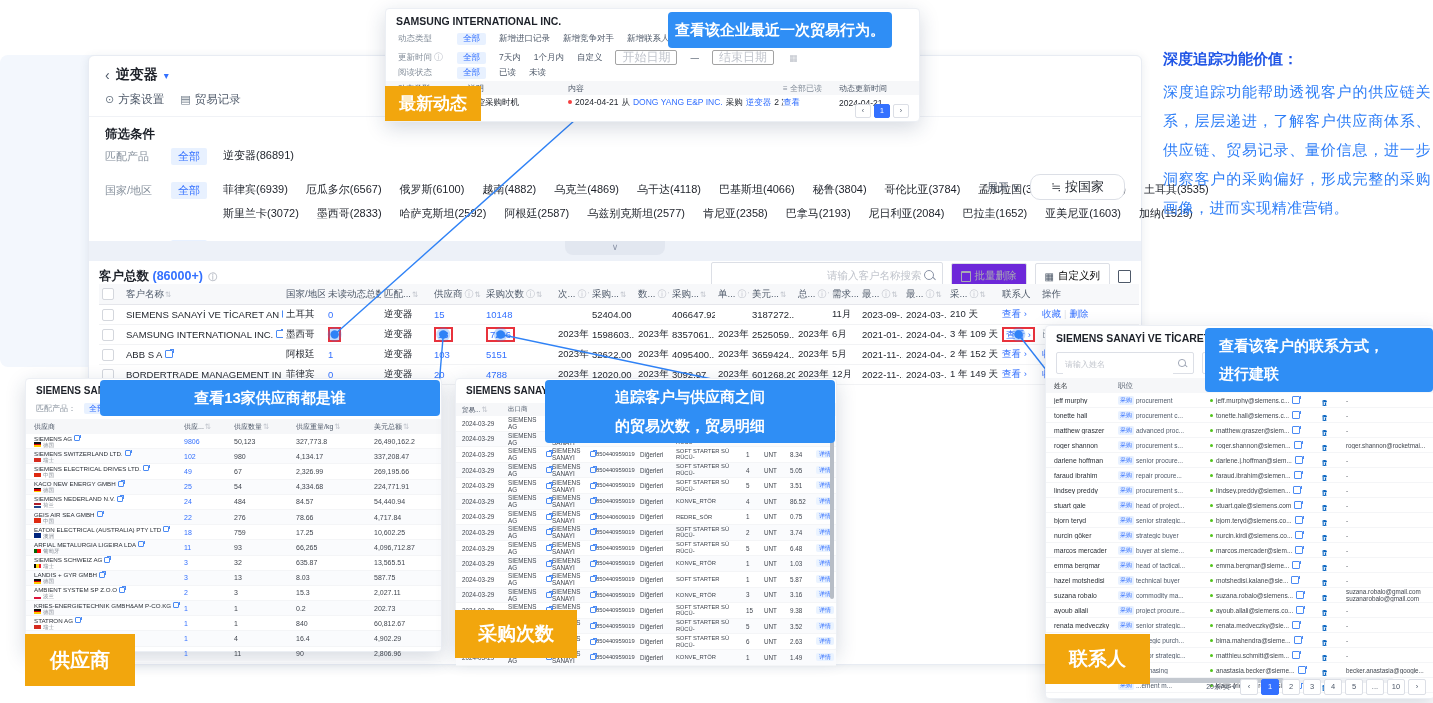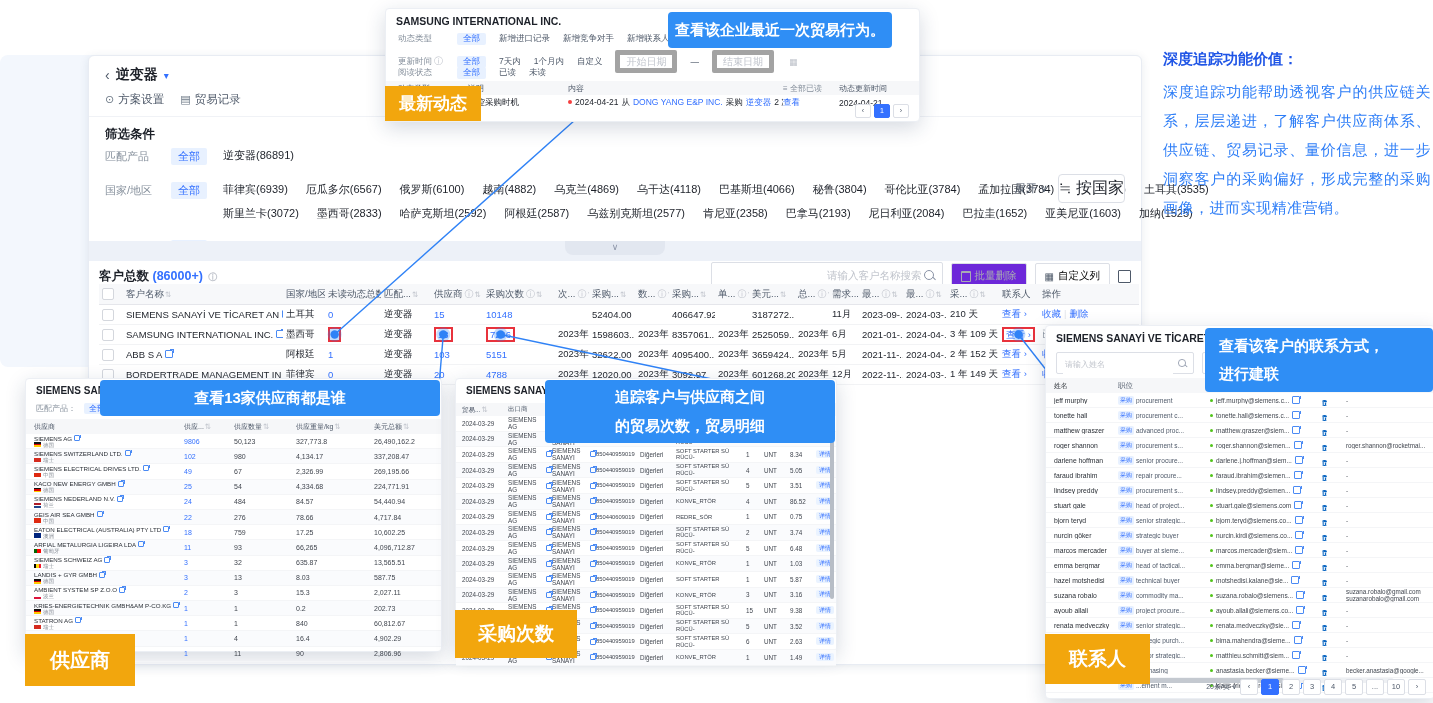--- a/index.html
+++ b/index.html
@@ -26,21 +26,21 @@
   #filters-title{position:absolute;left:16px;top:70px;font-size:12.5px;font-weight:bold;}
   #filter-rows{position:absolute;left:16px;top:92px;width:900px;}
   .frow{display:flex;align-items:flex-start;margin-bottom:10px;font-size:11px;}
   .flab{width:66px;color:#86909c;flex:none;padding-top:1px;}
   .ig{color:#c0c4cc;font-size:9px;margin-left:2px;}
   .ftag{background:#e8f1ff;color:#3370ff;padding:1px 7px;border-radius:2px;margin-right:16px;flex:none;cursor:pointer;}
   .flines{flex:1;}
   .fline{display:flex;gap:18px;margin-bottom:9px;white-space:nowrap;}
   .fitem{color:#1d2129;cursor:pointer;}
   #fright{position:absolute;right:16px;top:118px;display:flex;align-items:center;gap:10px;font-size:11px;color:#4e5969;}
-  #by-country{border:1px solid #dcdfe6;border-radius:4px;padding:3px 0;background:#fff;font-size:16px;color:#1d2129;cursor:pointer;}
+  #by-country{border:1px solid #dcdfe6;border-radius:10px;padding:3px 20px;background:#fff;font-size:13px;color:#1d2129;cursor:pointer;}
   #grayband{position:absolute;left:0;top:185px;width:1052px;height:20px;background:#edf1f8;}
   #notch{position:absolute;left:476px;top:0;width:100px;height:14px;background:#e2e7f0;border-radius:0 0 8px 8px;
     text-align:center;font-size:9px;color:#8a93a6;line-height:12px;cursor:pointer;}
   #total-row{position:absolute;left:10px;top:212px;font-size:12.5px;font-weight:bold;}
   #total-val{color:#3370ff;}
   #tools{position:absolute;right:10px;top:206px;display:flex;align-items:center;gap:8px;}
   #searchwrap{position:relative;width:230px;height:26px;border:1px solid #dcdfe6;border-radius:2px;background:#fff;}
   #searchwrap input{border:0;outline:0;width:200px;height:24px;margin-left:8px;font-size:10.5px;color:#333;
     font-family:Liberation Mono, monospace;text-align:right;}
   #searchwrap input::placeholder{color:#c0c4cc;}
@@ -67,21 +67,21 @@
   .lnk::after{content:"";position:absolute;right:-2px;top:-2px;width:3px;height:3px;border-top:1px solid #4a8af4;border-right:1px solid #4a8af4;}
   
   .popup{background:#fff;border:1px solid #eceff4;border-radius:4px;box-shadow:0 6px 20px rgba(30,50,90,.18);z-index:10;}
   .ptitle{position:absolute;left:10px;top:6px;font-weight:bold;color:#1d2129;white-space:nowrap;overflow:hidden;}
   
   #news{left:385px;top:8px;width:533px;height:112px;}
   #news .ptitle{font-size:10.5px;}
   .nfrow{position:absolute;left:12px;display:flex;align-items:center;gap:13px;font-size:8.5px;color:#4e5969;white-space:nowrap;}
   .nflab{color:#86909c;width:46px;flex:none;}
   .nftag{background:#e8f1ff;color:#3370ff;padding:0 6px;border-radius:2px;}
-  .dbox{border:5px solid #a3a3a3;border-radius:2px;color:#c0c4cc;padding:0 6px;height:13px;line-height:13px;font-size:10px;}
+  .dbox{border:1px solid #a3a3a3;border-radius:2px;color:#c0c4cc;padding:0 6px;height:13px;line-height:13px;font-size:12px;}
   #news-thead{position:absolute;left:0;top:72px;width:533px;height:14px;background:#f6f7f9;display:flex;
     align-items:center;font-size:8px;color:#4e5969;}
   #news-trow{position:absolute;left:0;top:86px;width:533px;height:16px;display:flex;align-items:center;font-size:8.5px;}
   .nc1{width:70px;padding-left:12px;flex:none;}  .nc2{width:100px;flex:none;}
   .nc3{flex:1;overflow:hidden;white-space:nowrap;} .nc4{width:56px;flex:none;} .nc5{width:80px;flex:none;}
   .reddot{display:inline-block;width:4px;height:4px;border-radius:50%;background:#f53f3f;margin-right:3px;vertical-align:1px;}
   #news-pag{position:absolute;right:10px;bottom:3px;display:flex;gap:3px;}
   .pgbox{min-width:12px;height:12px;border:1px solid #dcdfe6;border-radius:2px;font-size:7px;color:#4e5969;
     text-align:center;line-height:12px;padding:0 1px;cursor:pointer;background:#fff;}
   .pgbox.act{background:#3370ff;border-color:#3370ff;color:#fff;}

